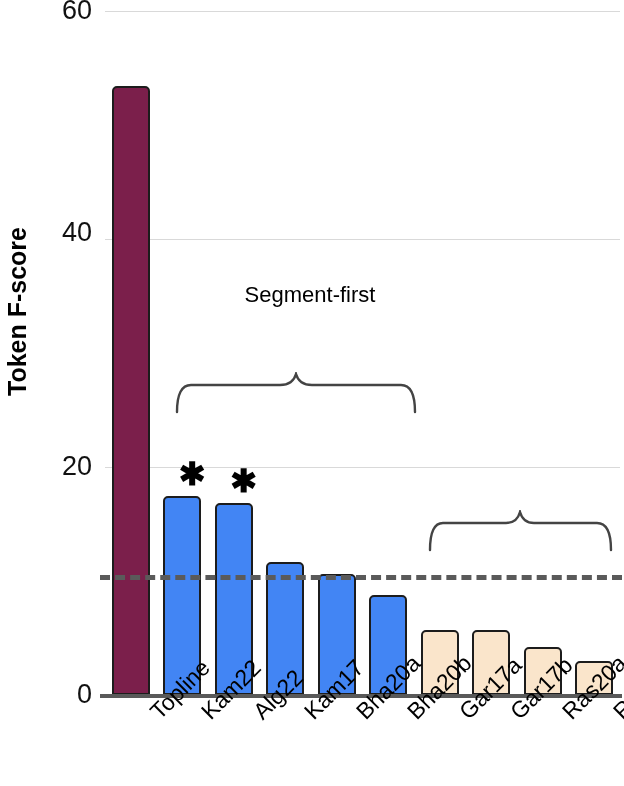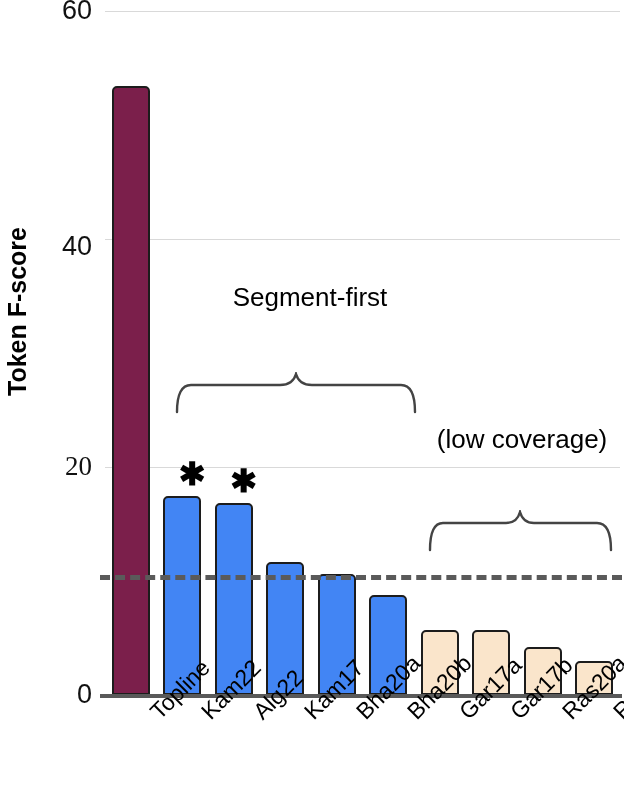--- a/index.html
+++ b/index.html
@@ -101,21 +101,21 @@
     white-space: nowrap;
     transform: rotate(-45deg);
     transform-origin: right top;
     text-align: right;
   }
 
   
   .annot-text {
     position: absolute;
     text-align: center;
-    font-size: 26px;
+    font-size: 22px;
     color: #000;
     line-height: 1.18;
     white-space: nowrap;
   }
   .brace {
     position: absolute;
   }
   .star {
     position: absolute;
     font-size: 32px;
@@ -141,22 +141,22 @@
       <div class="bar" title="Bha20a: 10.6" style="height: 120.84px; width: 38px; left: 212.75px; background: rgb(66, 133, 244); border-color: rgb(28, 28, 28);"></div>
       <div class="bar" title="Bha20b: 8.8" style="height: 100.32px; width: 38px; left: 264.25px; background: rgb(66, 133, 244); border-color: rgb(28, 28, 28);"></div>
       <div class="bar" title="Gar17a: 5.7" style="height: 64.98px; width: 38px; left: 315.75px; background: rgb(250, 229, 203); border-color: rgb(28, 28, 28);"></div>
       <div class="bar" title="Gar17b: 5.7" style="height: 64.98px; width: 38px; left: 367.25px; background: rgb(250, 229, 203); border-color: rgb(28, 28, 28);"></div>
       <div class="bar" title="Ras20a: 4.2" style="height: 47.88px; width: 38px; left: 418.75px; background: rgb(250, 229, 203); border-color: rgb(28, 28, 28);"></div>
       <div class="bar" title="Ras17: 3" style="height: 34.2px; width: 38px; left: 470.25px; background: rgb(250, 229, 203); border-color: rgb(28, 28, 28);"></div>
     </div>
 
   <div class="ytick-wrap" id="ytick-wrap">
       <div class="ytick-lbl" style="left: 22px; top: 681px;">0</div>
-      <div class="ytick-lbl" style="left: 22px; top: 453px; font-family: Liberation Serif, serif;">20</div>
-      <div class="ytick-lbl" style="left: 22px; top: 233px;">40</div>
+      <div class="ytick-lbl" style="left: 22px; top: 453px;">20</div>
+      <div class="ytick-lbl" style="left: 22px; top: 219px;">40</div>
       <div class="ytick-lbl" style="left: 22px; top: -3px;">60</div>
     </div>
 
   <div id="y-axis-title">Token F-score</div>
 
   <div id="x-axis-line"></div>
 
   <div id="threshold-line" style="top: 575.3px; border-top-color: rgb(90, 90, 90);"></div>
 
   <div id="xtick-wrap">
@@ -179,20 +179,19 @@
 
   <div class="annot-text" id="annot-seg" style="left:188px; top:282px; width:244px;">
     <div>Segment-first</div>
   </div>
 
   <svg class="brace" id="brace-seg" width="248" height="42" style="left:172px; top:372px;">
     <path d="M 5 40 Q 5 13 19 13 L 108 13 Q 121 13 124 2 Q 127 13 140 13 L 229 13 Q 243 13 243 40" fill="none" stroke="#444444" stroke-width="2.4" stroke-linecap="round"></path>
   </svg>
 
   <div class="annot-text" id="annot-match" style="left:420px; top:424px; width:204px;">
-    <div>(low coverage)</div>
   </div>
 
   <svg class="brace" id="brace-match" width="190" height="42" style="left:426px; top:510px;">
     <path d="M 4 40 Q 4 13 17 13 L 80 13 Q 91 13 94 2 Q 97 13 108 13 L 171 13 Q 185 13 185 40" fill="none" stroke="#444444" stroke-width="2.4" stroke-linecap="round"></path>
   </svg>
 
 </div>
 
 </body></html>

